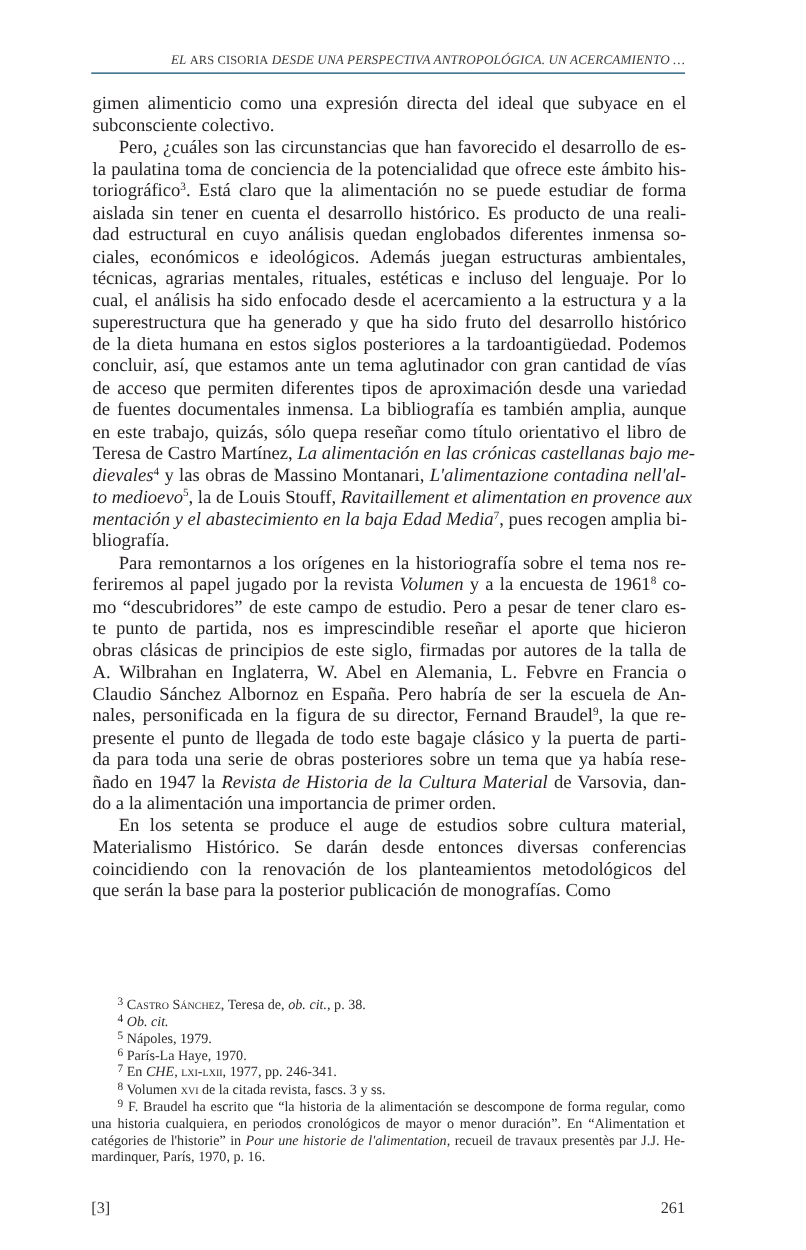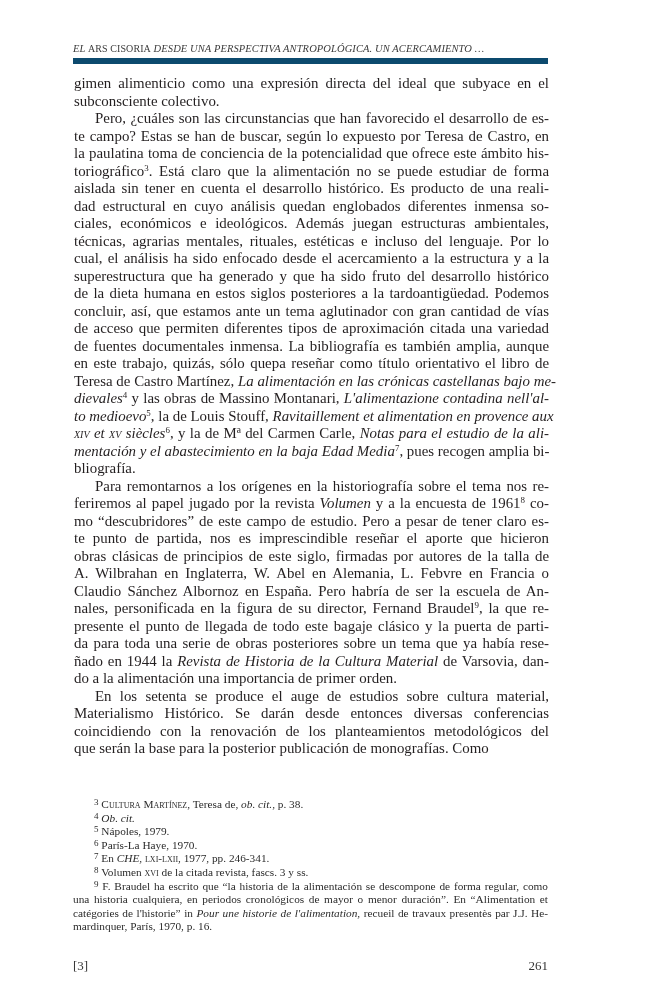--- a/index.html
+++ b/index.html
@@ -3,23 +3,23 @@
   <meta charset="utf-8">
   <style>
     html, body { margin: 0; padding: 0; background: #ffffff; }
     body {
       width: 645px; height: 1000px; position: relative; overflow: hidden;
       font-family: "Liberation Serif", "DejaVu Serif", serif;
       color: #231f20;
     }
     .running-head {
       position: absolute; left: 73px; top: 42px; width: 475px;
-      border-bottom: 6px solid #0c4a6e;
+      border-bottom: 1px solid #0c4a6e;
       font-size: 10.5px; line-height: 14px; padding-bottom: 2px;
-      text-align: left; color: #3a3a3a; letter-spacing: 0.1px;
+      text-align: right; color: #3a3a3a; letter-spacing: 0.1px;
     }
     .running-head .it { font-style: italic; }
     .sc { font-variant: small-caps; }
     .body-text {
       position: absolute; left: 74px; top: 75px; width: 475px;
       font-size: 14.9px; line-height: 17.5px;
     }
     .body-text .line {
       display: block; white-space: nowrap; text-align: justify;
       text-align-last: justify; height: 17.5px;
@@ -47,60 +47,58 @@
 <body>
 
 <div class="running-head">
   <span class="it">EL </span><span class="sc" style="font-variant:normal;font-size:0.95em;">ARS CISORIA</span><span class="it"> DESDE UNA PERSPECTIVA ANTROPOLÓGICA. UN ACERCAMIENTO …</span>
 </div>
 
 <div class="body-text" id="body-text">
     <span class="line"><span>gimen alimenticio como una expresión directa del ideal que subyace en el</span></span>
     <span class="line last"><span>subconsciente colectivo.</span></span>
     <span class="line indent"><span>Pero, ¿cuáles son las circunstancias que han favorecido el desarrollo de es-</span></span>
-    <span class="line"><span>te campo? Estas se han de buscar, según lo expuesto por Teresa de Castro, en</span></span>
     <span class="line"><span>la paulatina toma de conciencia de la potencialidad que ofrece este ámbito his-</span></span>
     <span class="line"><span>toriográfico</span><sup>3</sup><span>. Está claro que la alimentación no se puede estudiar de forma</span></span>
     <span class="line"><span>aislada sin tener en cuenta el desarrollo histórico. Es producto de una reali-</span></span>
     <span class="line"><span>dad estructural en cuyo análisis quedan englobados diferentes inmensa so-</span></span>
     <span class="line"><span>ciales, económicos e ideológicos. Además juegan estructuras ambientales,</span></span>
     <span class="line"><span>técnicas, agrarias mentales, rituales, estéticas e incluso del lenguaje. Por lo</span></span>
     <span class="line"><span>cual, el análisis ha sido enfocado desde el acercamiento a la estructura y a la</span></span>
     <span class="line"><span>superestructura que ha generado y que ha sido fruto del desarrollo histórico</span></span>
     <span class="line"><span>de la dieta humana en estos siglos posteriores a la tardoantigüedad. Podemos</span></span>
     <span class="line"><span>concluir, así, que estamos ante un tema aglutinador con gran cantidad de vías</span></span>
-    <span class="line"><span>de acceso que permiten diferentes tipos de aproximación citada una variedad</span></span>
+    <span class="line"><span>de acceso que permiten diferentes tipos de aproximación desde una variedad</span></span>
     <span class="line"><span>de fuentes documentales inmensa. La bibliografía es también amplia, aunque</span></span>
     <span class="line"><span>en este trabajo, quizás, sólo quepa reseñar como título orientativo el libro de</span></span>
     <span class="line"><span>Teresa de Castro Martínez, </span><span class="it">La alimentación en las crónicas castellanas bajo me-</span></span>
     <span class="line"><span class="it">dievales</span><sup>4</sup><span> y las obras de Massino Montanari, </span><span class="it">L'alimentazione contadina nell'al-</span></span>
     <span class="line"><span class="it">to medioevo</span><sup>5</sup><span>, la de Louis Stouff, </span><span class="it">Ravitaillement et alimentation en provence aux</span></span>
-    <span class="line"><span class="it sc">xiv</span><span class="it"> et </span><span class="it sc">xv</span><span class="it"> siècles</span><sup>6</sup><span>, y la de Mª del Carmen Carle, </span><span class="it">Notas para el estudio de la ali-</span></span>
     <span class="line"><span class="it">mentación y el abastecimiento en la baja Edad Media</span><sup>7</sup><span>, pues recogen amplia bi-</span></span>
     <span class="line last"><span>bliografía.</span></span>
     <span class="line indent"><span>Para remontarnos a los orígenes en la historiografía sobre el tema nos re-</span></span>
     <span class="line"><span>feriremos al papel jugado por la revista </span><span class="it">Volumen</span><span> y a la encuesta de 1961</span><sup>8</sup><span> co-</span></span>
     <span class="line"><span>mo “descubridores” de este campo de estudio. Pero a pesar de tener claro es-</span></span>
     <span class="line"><span>te punto de partida, nos es imprescindible reseñar el aporte que hicieron</span></span>
     <span class="line"><span>obras clásicas de principios de este siglo, firmadas por autores de la talla de</span></span>
     <span class="line"><span>A. Wilbrahan en Inglaterra, W. Abel en Alemania, L. Febvre en Francia o</span></span>
     <span class="line"><span>Claudio Sánchez Albornoz en España. Pero habría de ser la escuela de An-</span></span>
     <span class="line"><span>nales, personificada en la figura de su director, Fernand Braudel</span><sup>9</sup><span>, la que re-</span></span>
     <span class="line"><span>presente el punto de llegada de todo este bagaje clásico y la puerta de parti-</span></span>
     <span class="line"><span>da para toda una serie de obras posteriores sobre un tema que ya había rese-</span></span>
-    <span class="line"><span>ñado en 1944 la </span><span class="it">Revista de Historia de la Cultura Material</span><span> de Varsovia, dan-</span></span>
+    <span class="line"><span>ñado en 1947 la </span><span class="it">Revista de Historia de la Cultura Material</span><span> de Varsovia, dan-</span></span>
     <span class="line last"><span>do a la alimentación una importancia de primer orden.</span></span>
     <span class="line indent"><span>En los setenta se produce el auge de estudios sobre cultura material,</span></span>
     <span class="line"><span>Materialismo Histórico. Se darán desde entonces diversas conferencias</span></span>
     <span class="line"><span>coincidiendo con la renovación de los planteamientos metodológicos del</span></span>
     <span class="line last"><span>que serán la base para la posterior publicación de monografías. Como</span></span>
   </div>
 
 <div class="footnotes" id="footnotes">
-    <span class="fn-line indent"><span class="fn-num">3</span> <span class="sc">Cultura Martínez</span><span>, Teresa de, </span><span class="it">ob. cit.</span><span>, p. 38.</span></span>
+    <span class="fn-line indent"><span class="fn-num">3</span> <span class="sc">Castro Sánchez</span><span>, Teresa de, </span><span class="it">ob. cit.</span><span>, p. 38.</span></span>
     <span class="fn-line indent"><span class="fn-num">4</span> <span class="it">Ob. cit.</span></span>
     <span class="fn-line indent"><span class="fn-num">5</span> <span>Nápoles, 1979.</span></span>
     <span class="fn-line indent"><span class="fn-num">6</span> <span>París-La Haye, 1970.</span></span>
     <span class="fn-line indent"><span class="fn-num">7</span> <span>En </span><span class="it">CHE,</span><span class="sc"> lxi-lxii</span><span>, 1977, pp. 246-341.</span></span>
     <span class="fn-line indent"><span class="fn-num">8</span> <span>Volumen </span><span class="sc">xvi</span><span> de la citada revista, fascs. 3 y ss.</span></span>
     <span class="fn-line indent just"><span class="fn-num">9</span> <span>F. Braudel ha escrito que “la historia de la alimentación se descompone de forma regular, como</span></span>
     <span class="fn-line just"><span>una historia cualquiera, en periodos cronológicos de mayor o menor duración”. En “Alimentation et</span></span>
     <span class="fn-line just"><span>catégories de l'historie” in </span><span class="it">Pour une historie de l'alimentation,</span><span> recueil de travaux presentès par J.J. He-</span></span>
     <span class="fn-line"><span>mardinquer, París, 1970, p. 16.</span></span>
   </div>

